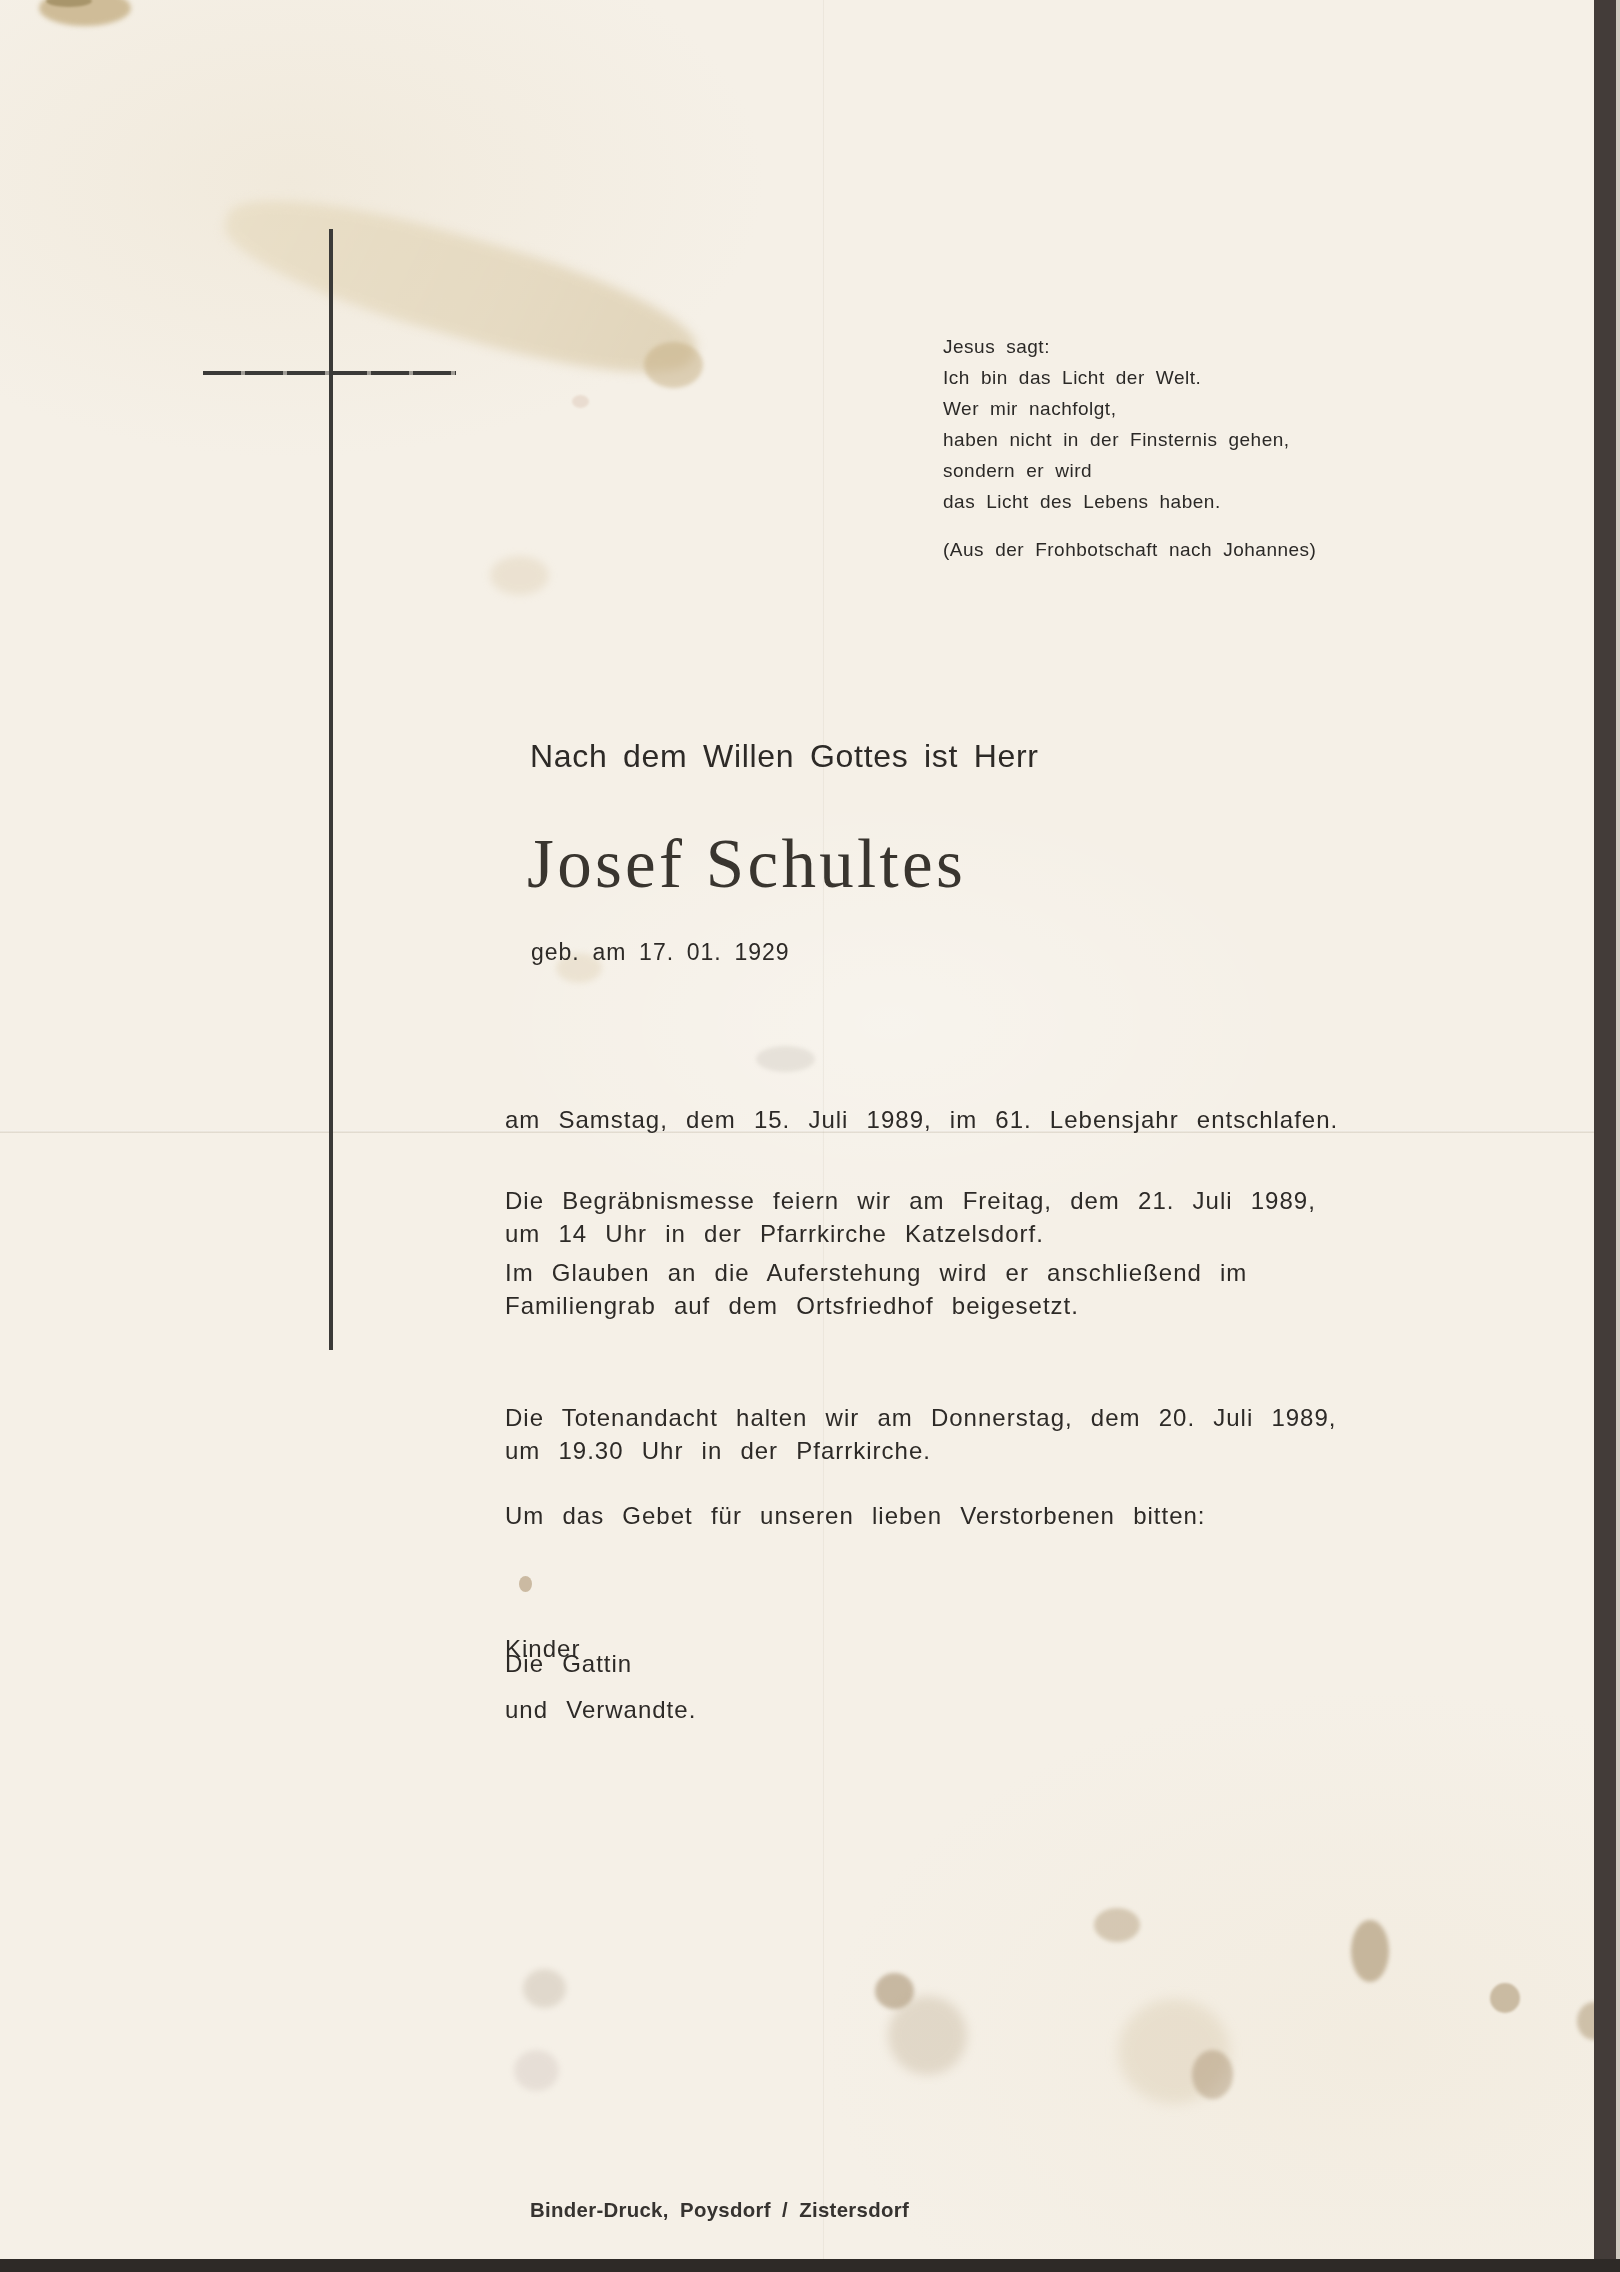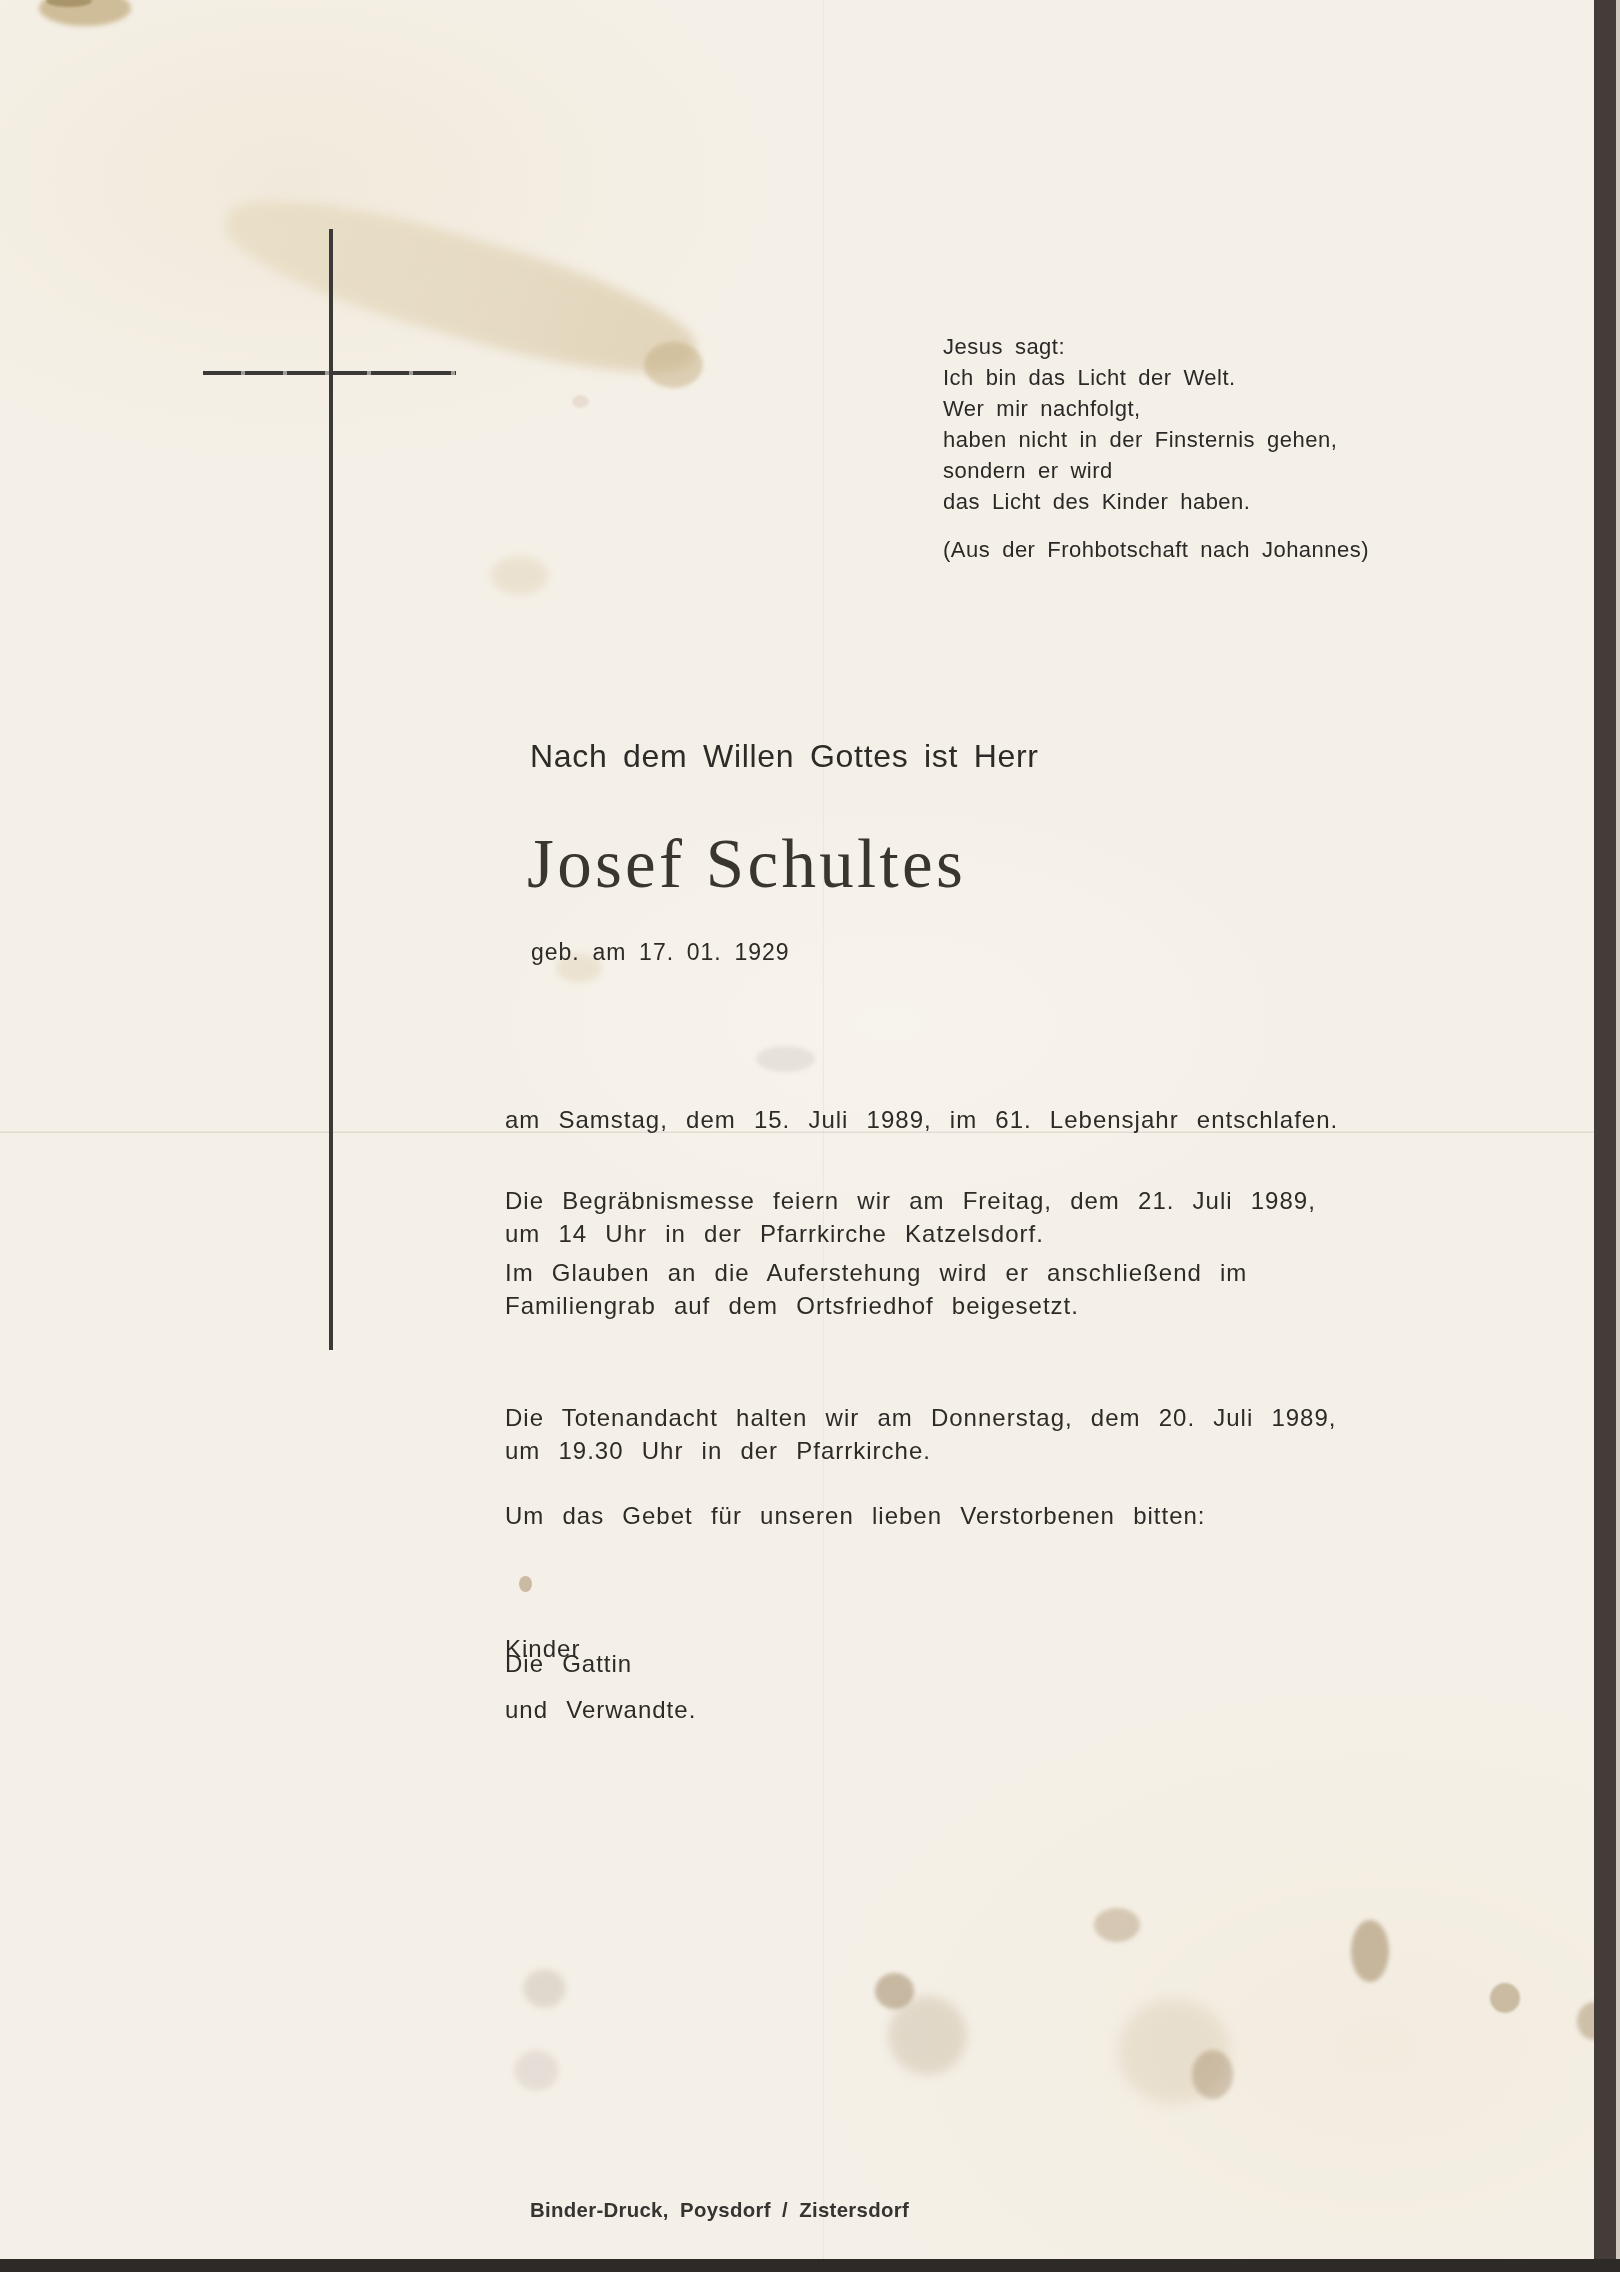--- a/index.html
+++ b/index.html
@@ -11,21 +11,21 @@
     position:relative; width:1620px; height:2273px; overflow:hidden;
     background:
       radial-gradient(789px 460px at 18% 8%, rgba(233,222,199,.35), rgba(0,0,0,0) 60%),
       radial-gradient(921px 592px at 85% 90%, rgba(236,226,206,.30), rgba(0,0,0,0) 60%),
       radial-gradient(592px 329px at 55% 45%, rgba(255,255,255,.25), rgba(0,0,0,0) 70%),
       var(--paper);
     font-family:"Liberation Sans", sans-serif; color:var(--ink);
   }
   .abs{position:absolute;}
   
-  .quote{left:943px; top:331px; font-size:22px; line-height:31px;
+  .quote{left:943px; top:331px; font-size:19px; line-height:31px;
          letter-spacing:0.5px; word-spacing:5.3px; color:#2b2927; white-space:nowrap;}
   .quote-attr{margin-top:17px;}
   .intro{left:530px; top:694px; font-size:32px; letter-spacing:0.7px; word-spacing:6px; white-space:nowrap;margin-top:44px;}
   .deceased{left:527px; top:830px; font-family:"Liberation Serif", serif;
             font-size:69px; line-height:1; letter-spacing:3.3px; color:var(--name_ink); white-space:nowrap;}
   .birth{left:531px; top:939px; font-size:23px; letter-spacing:1px; word-spacing:5.3px; white-space:nowrap;}
   .body-par{left:505px; font-size:24px; line-height:33px; letter-spacing:1px;
             word-spacing:10.5px; white-space:nowrap;}
   .p1{top:1103px;} .p2{top:1184px;} .p3{top:1256px;} .p4{top:1401px;} .p5{top:1499px;}
   .m1{top:1647px;} .m2{top:1632px;} .m3{top:1693px;}
@@ -79,21 +79,21 @@
     <div class="abs cross-v"></div>
     <div class="abs cross-h"></div>
   </div>
 
   <div class="abs quote">
     <div>Jesus sagt:</div>
     <div>Ich bin das Licht der Welt.</div>
     <div>Wer mir nachfolgt,</div>
     <div>haben nicht in der Finsternis gehen,</div>
     <div>sondern er wird</div>
-    <div>das Licht des Kinder haben.</div>
+    <div>das Licht des Lebens haben.</div>
     <div class="quote-attr">(Aus der Frohbotschaft nach Johannes)</div>
   </div>
 
   <div class="abs intro">Nach dem Willen Gottes ist Herr</div>
   <div class="abs deceased">Josef Schultes</div>
   <div class="abs birth">geb. am 17. 01. 1929</div>
 
   <div class="abs body-par p1">
     <div>am Samstag, dem 15. Juli 1989, im 61. Lebensjahr entschlafen.</div>
   </div>

